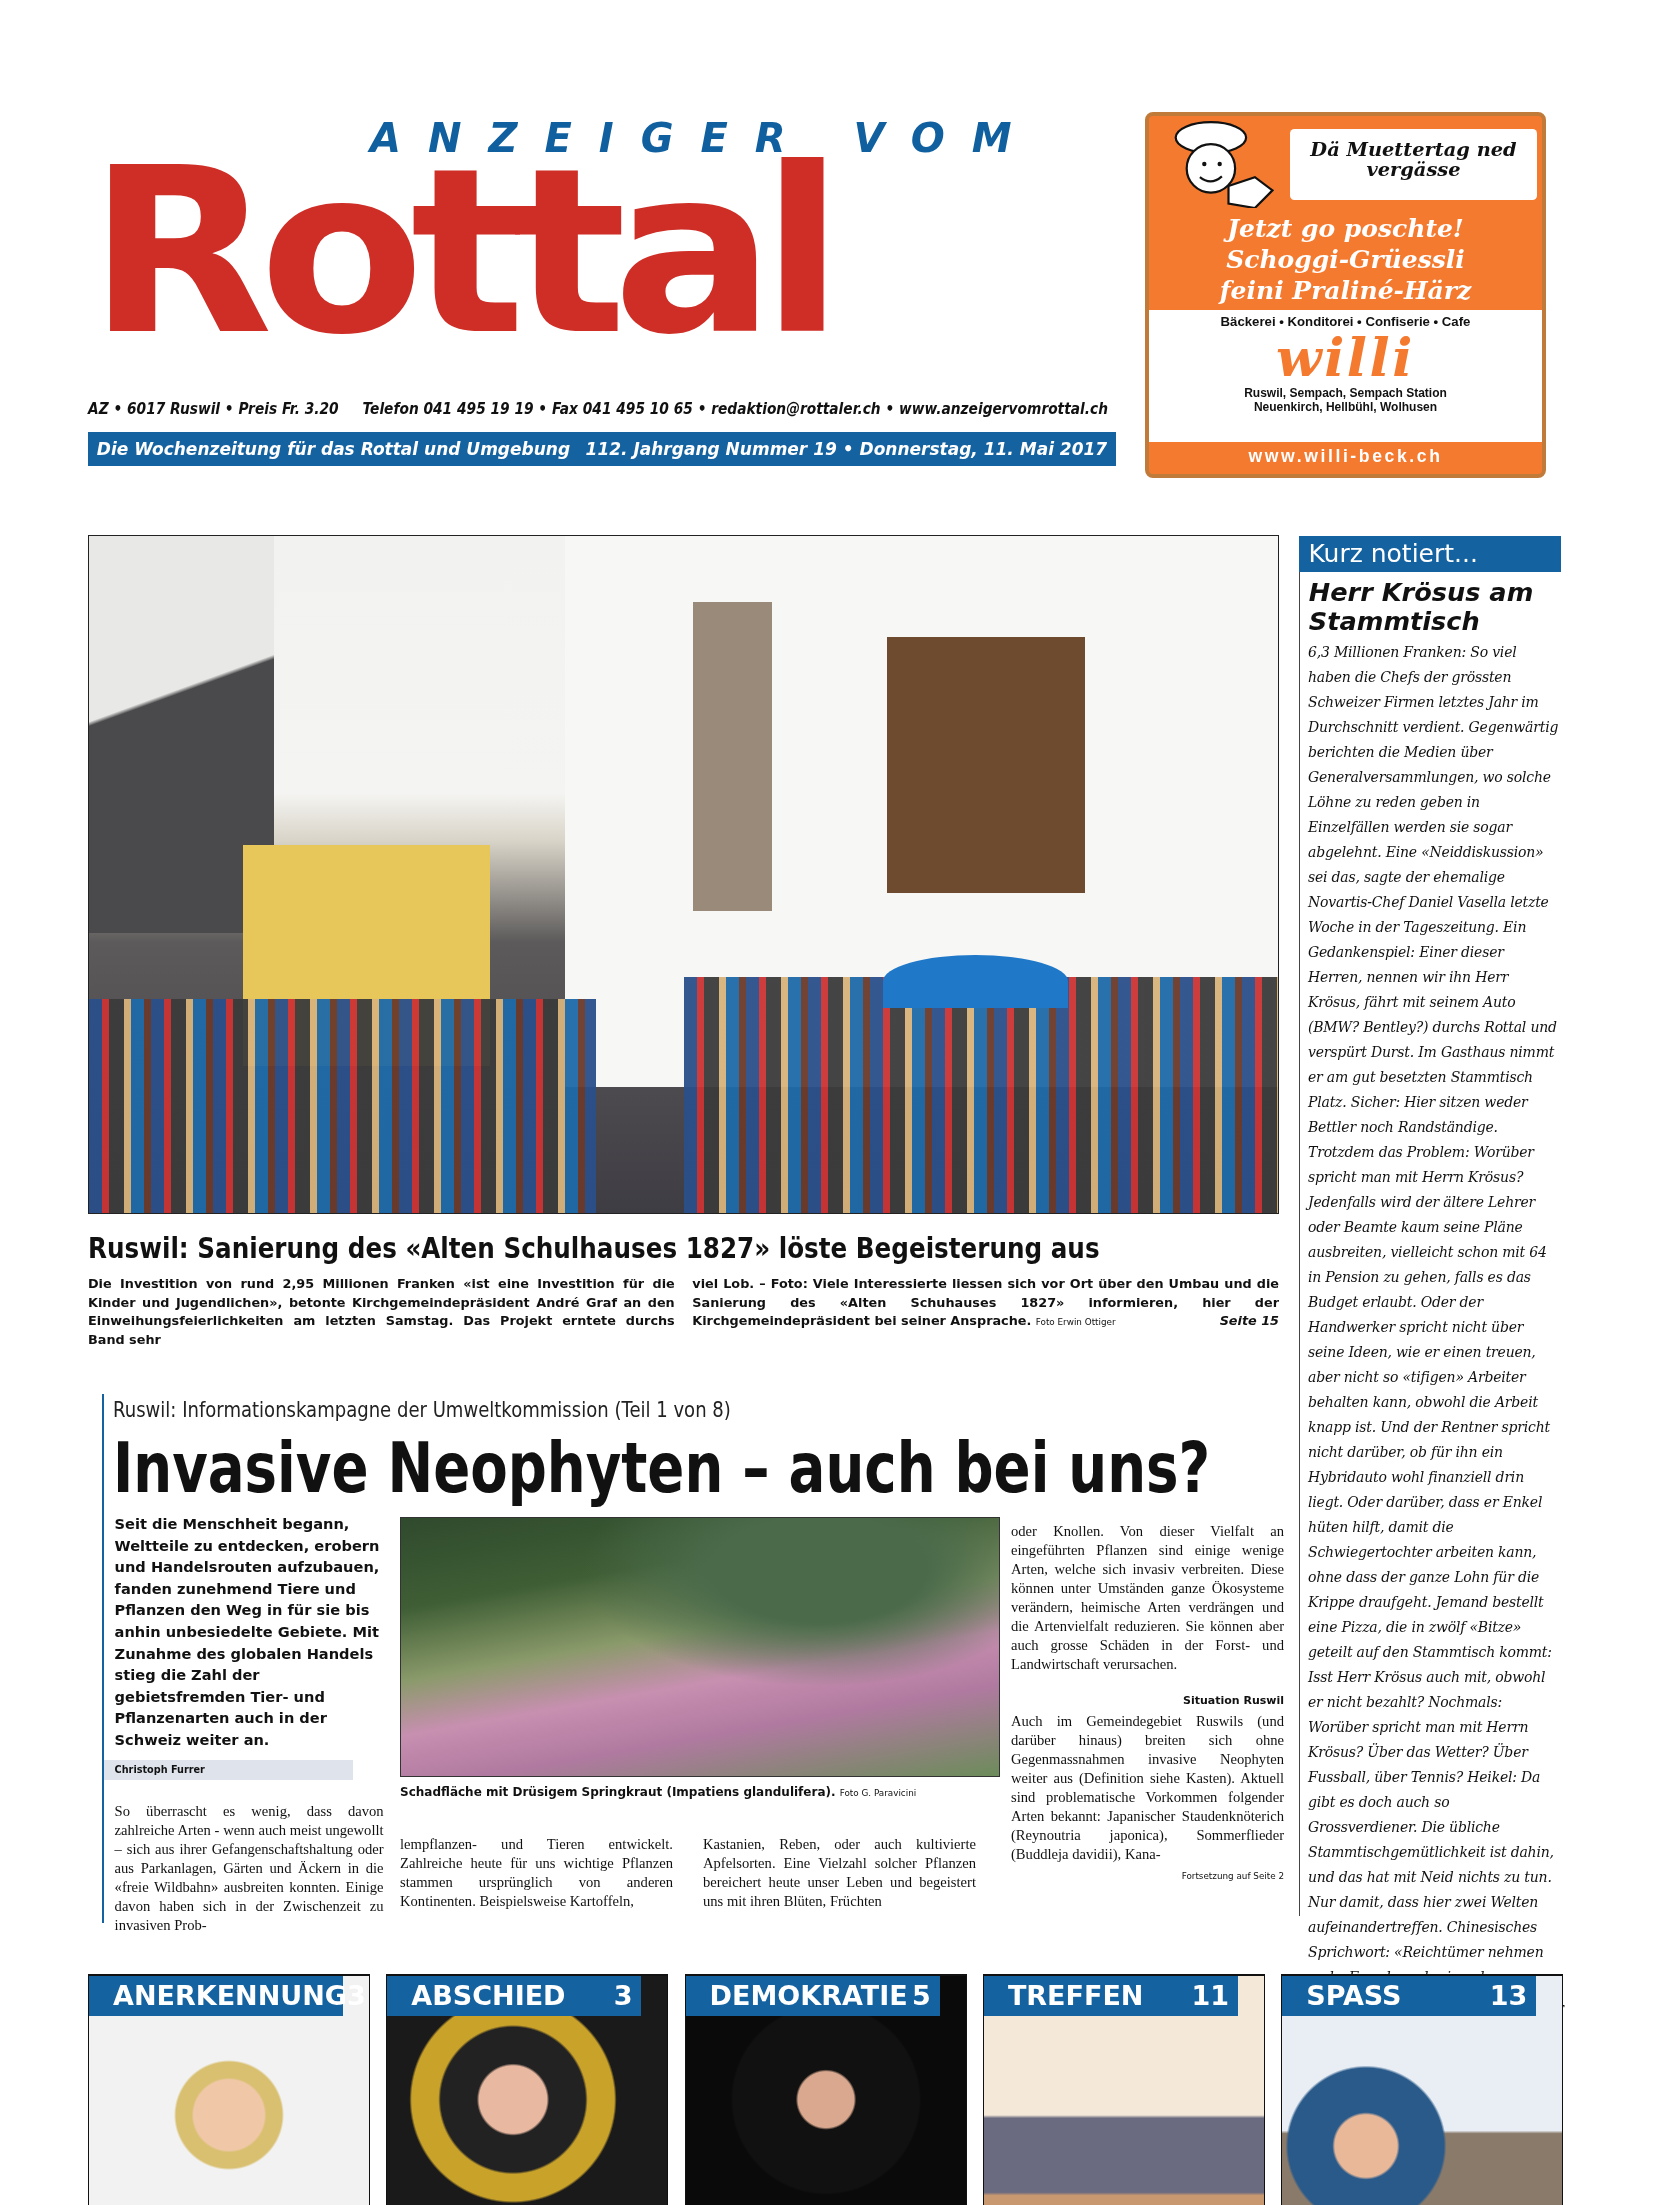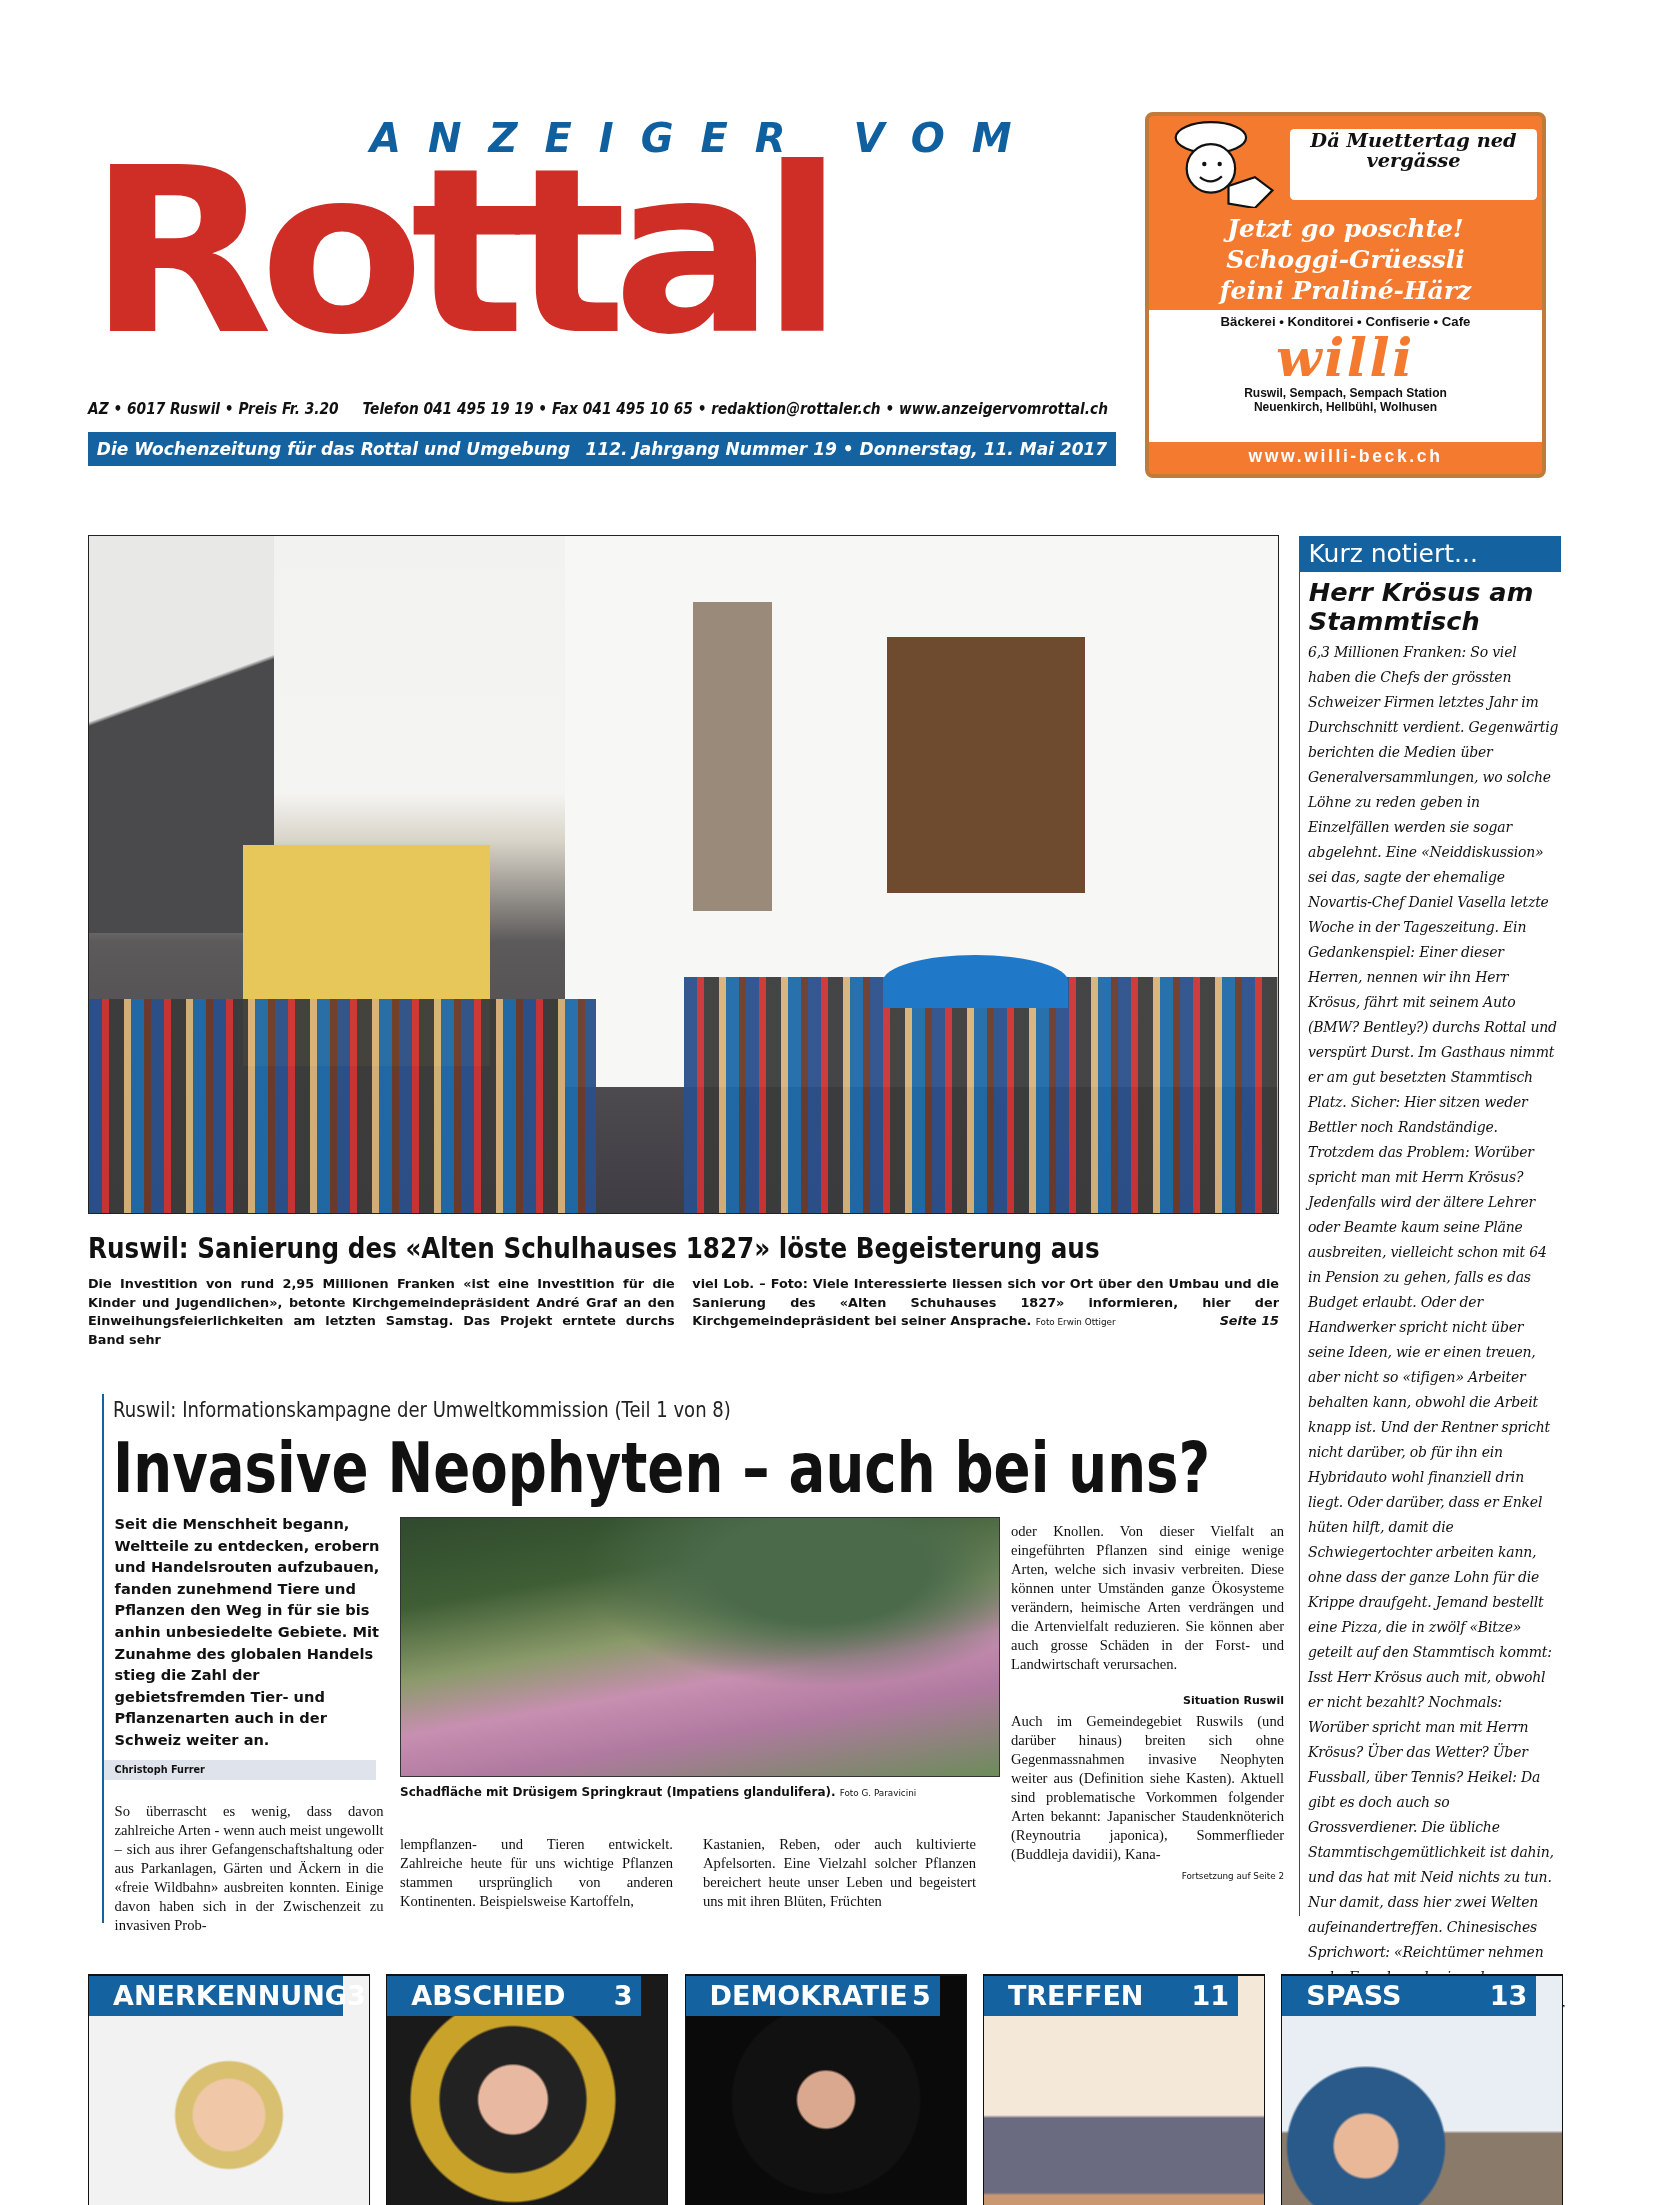--- a/index.html
+++ b/index.html
@@ -10,21 +10,21 @@
   
   #masthead { left: 88px; top: 110px; width: 1041px; height: 282px; }
   #mast-top { position: absolute; left: 282px; top: 0; font-family: "DejaVu Sans", sans-serif; font-weight: bold; font-style: italic; color: #1060a0; font-size: 40px; letter-spacing: 27px; line-height: 57px; }
   #mast-main { position: absolute; left: 0; top: 17.6px; font-family: "DejaVu Sans", sans-serif; font-weight: bold; color: #cf2e27; font-size: 229px; letter-spacing: -13.2px; line-height: 247px; transform: scaleX(1.05); transform-origin: left top; }
   #info-line { left: 88px; top: 395px; width: 1023px; height: 26.5px; font-family: "DejaVu Sans", sans-serif; font-style: italic; font-weight: bold; font-size: 16px; display: flex; justify-content: space-between; align-items: center; transform: scaleX(0.86); transform-origin: left center; width: 1186px; }
   #tagline-band { left: 88px; top: 432px; width: 1028px; height: 34px; background: #1462a0; color: #fff; display: flex; justify-content: space-between; align-items: center; padding: 0 8.8px; font-style: italic; font-weight: bold; font-size: 17px; }
 
   
   #ad { left: 1145px; top: 112px; width: 401px; height: 366px; background: #f47a30; border: 4.4px solid #c07a3a; border-radius: 8px; overflow: hidden; }
   #ad-chef { position: absolute; left: 8.8px; top: 4.4px; width: 141px; height: 88px; }
-  #ad-sign { position: absolute; left: 141px; top: 13.2px; width: 247px; height: 71px; background: #fff; border-radius: 4.4px; font-family: "DejaVu Serif", serif; font-style: italic; font-weight: bold; font-size: 19.4px; line-height: 20px; text-align: center; padding-top: 2px; color: #111; }
+  #ad-sign { position: absolute; left: 141px; top: 13.2px; width: 247px; height: 71px; background: #fff; border-radius: 4.4px; font-family: "DejaVu Serif", serif; font-style: italic; font-weight: bold; font-size: 19.4px; line-height: 20px; text-align: center; padding-top: 11px; color: #111; }
   #ad-slogan { position: absolute; left: 0; top: 97px; width: 100%; text-align: center; color: #fff; font-family: "DejaVu Serif", serif; font-style: italic; font-weight: bold; font-size: 25px; line-height: 31px; }
   #ad-white { position: absolute; left: 0; top: 194px; width: 100%; height: 132px; background: #fff; text-align: center; }
   #ad-services { font-family: "Liberation Sans", sans-serif; font-weight: bold; font-size: 13.2px; padding-top: 4.4px; color: #111; }
   #ad-logo { font-family: "DejaVu Serif", serif; font-style: italic; font-weight: bold; font-size: 53px; color: #f47a30; line-height: 57px; letter-spacing: 2.6px; }
   #ad-locations { font-family: "Liberation Sans", sans-serif; font-weight: bold; font-size: 12px; line-height: 14px; color: #111; }
   #ad-url { position: absolute; left: 0; top: 330px; width: 100%; text-align: center; color: #fff; font-family: "Liberation Sans", sans-serif; font-weight: bold; font-size: 17.6px; letter-spacing: 2.6px; }
 
   
   #main-photo { left: 88px; top: 535px; width: 1191px; height: 679px; border: 0.9px solid #222; overflow: hidden; background: linear-gradient(180deg, #f2f2f0 0%, #f4f4f2 38%, #d9d4c8 45%, #5c5a5a 60%, #3f3d44 100%); }
   .bldg { position: absolute; background: #f7f7f5; }
@@ -41,21 +41,21 @@
   #kurz-head { background: #1462a0; color: #fff; font-weight: normal; font-size: 25px; line-height: 36px; padding-left: 9.7px; width: 262px; margin-left: -1.3px; }
   #kurz-title { font-weight: bold; font-style: italic; font-size: 25.6px; line-height: 29px; padding: 6.2px 0 3.5px 8.8px; }
   #kurz-body { font-family: "DejaVu Serif", serif; font-style: italic; font-size: 14px; line-height: 25px; padding-left: 8px; padding-right: 1.8px; letter-spacing: -0.2px; }
   #kurz-author { font-family: "DejaVu Serif", serif; font-style: italic; font-size: 14px; text-align: right; padding-top: 10.6px; }
 
   
   #neo { left: 102px; top: 1394px; width: 1191px; height: 529px; border-left: 2.6px solid #1462a0; padding-left: 24px; }
   #neo-kicker { position: absolute; left: 8.8px; top: 0; font-family: "DejaVu Sans", sans-serif; font-size: 22px; line-height: 31px; color: #222; transform: scaleX(0.82); transform-origin: left; white-space: nowrap; }
   #neo-title { position: absolute; left: 8.8px; top: 35px; font-family: "DejaVu Sans", sans-serif; font-weight: bold; font-size: 70px; line-height: 79px; transform: scaleX(0.78); transform-origin: left; white-space: nowrap; }
   #neo-lead { position: absolute; left: 10.6px; top: 119px; width: 269px; font-family: "DejaVu Sans", sans-serif; font-weight: bold; font-size: 14.6px; line-height: 21.6px; }
-  #neo-author { position: absolute; left: 0; top: 366px; width: 272px; height: 20px; background: #dfe4ec; font-weight: bold; font-size: 9.7px; line-height: 20px; padding-left: 10.6px; }
+  #neo-author { position: absolute; left: 0; top: 366px; width: 249px; height: 20px; background: #dfe4ec; font-weight: bold; font-size: 9.7px; line-height: 20px; padding-left: 10.6px; }
   #neo-photo { position: absolute; left: 296px; top: 123px; width: 600px; height: 260px; border: 0.9px solid #333; background:
       radial-gradient(ellipse at 70% 20%, #4a6a4a 0 18%, transparent 40%),
       linear-gradient(170deg, #2f4a2d 0%, #3f5e35 25%, #8a9a6a 45%, #c78fb0 60%, #b07aa0 75%, #6c8c5a 100%); }
   #neo-photo-cap { position: absolute; left: 296px; top: 390px; width: 617px; font-weight: bold; font-size: 12px; line-height: 16px; }
   .serif-col { position: absolute; font-family: "Liberation Serif", serif; font-size: 14.6px; line-height: 19px; text-align: justify; hyphens: manual; }
   #neo-col1 { left: 10.6px; top: 408px; width: 269px; }
   #neo-col2 { left: 296px; top: 441px; width: 273px; }
   #neo-col3 { left: 599px; top: 441px; width: 273px; }
   #neo-col4 { left: 907px; top: 128px; width: 273px; }
   #neo-sub { font-family: "DejaVu Sans", sans-serif; font-weight: bold; font-size: 11px; line-height: 22px; margin-top: 16px; text-align: right; }

